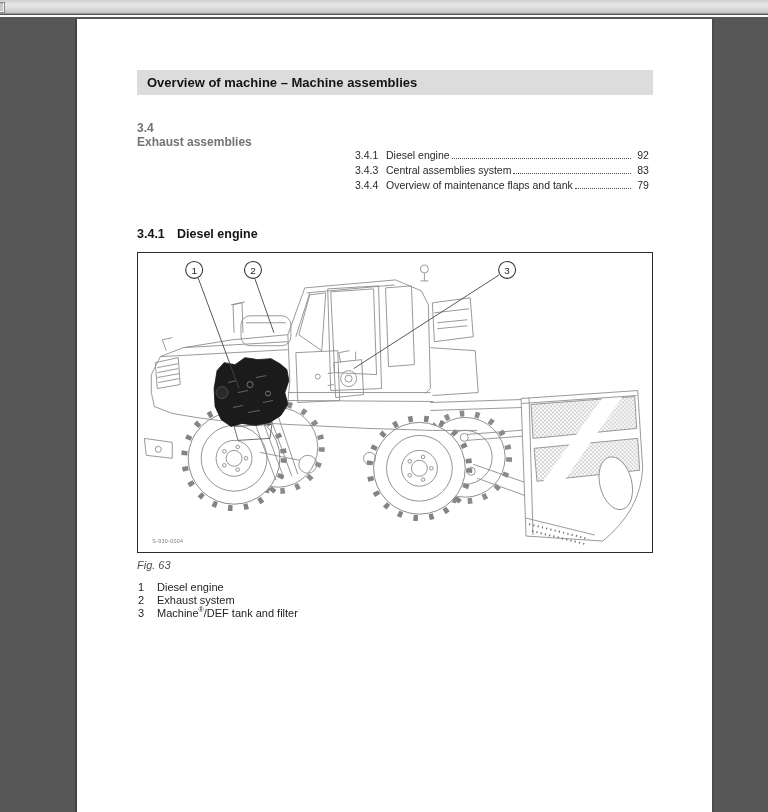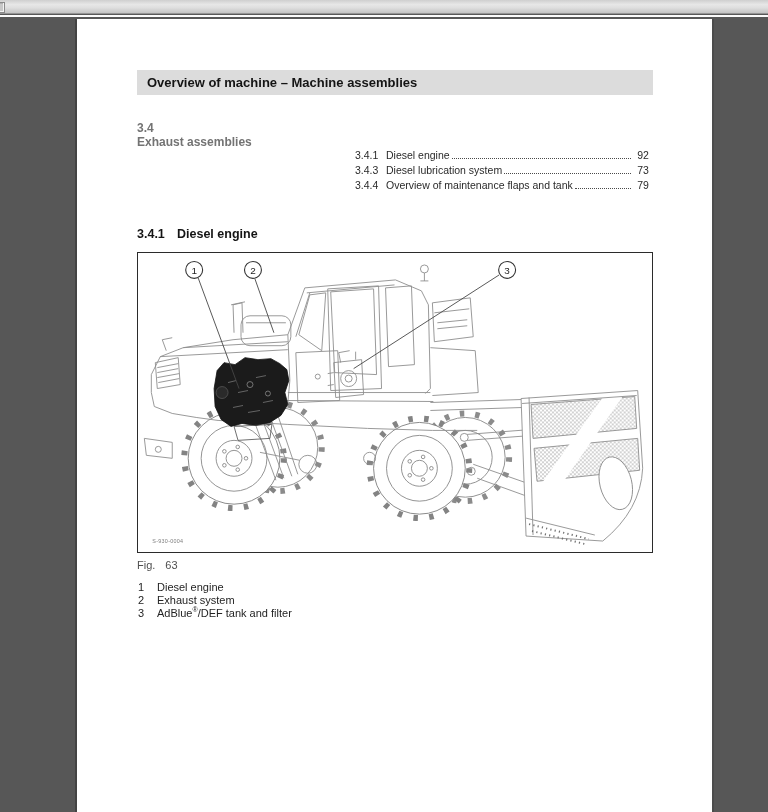--- a/index.html
+++ b/index.html
@@ -41,22 +41,22 @@
 
   .subsec-head { position:absolute; left:60px; top:208px; display:flex;
                  font-size:12.5px; font-weight:bold; color:#141414; }
   .subsec-head .num { width:40px; }
 
   .figure-box { position:absolute; left:60px; top:233px; width:516px; height:301px;
                 border:1px solid #2b2b2b; background:#fff; }
   .figure-box svg { display:block; width:100%; height:100%; }
 
   .fig-caption { position:absolute; left:60px; top:540px; font-size:11px;
-                 color:#4f4f4f; display:flex; }
-  .fig-caption .fnum { margin-left:10px; }
+                 font-style:italic; color:#4f4f4f; display:flex; }
+  .fig-caption .fnum { margin-left:3px; }
 
   .legend { position:absolute; left:61px; top:562px; font-size:11px; color:#242424; }
   .legend-row { display:flex; line-height:12.8px; }
   .legend-num { width:19px; flex:none; }
   .legend-label sup { font-size:7px; vertical-align:super; line-height:0; }
 </style>
 </head>
 <body>
 
 <div class="toolbar">
@@ -78,23 +78,23 @@
 
   <div class="toc">
     <div class="toc-row">
       <span class="toc-num">3.4.1</span>
       <span class="toc-title">Diesel engine</span>
       <span class="toc-leader"></span>
       <span class="toc-page">92</span>
     </div>
     <div class="toc-row">
       <span class="toc-num">3.4.3</span>
-      <span class="toc-title">Diesel lubrication system</span>
+      <span class="toc-title">Central assemblies system</span>
       <span class="toc-leader"></span>
-      <span class="toc-page">73</span>
+      <span class="toc-page">83</span>
     </div>
     <div class="toc-row">
       <span class="toc-num">3.4.4</span>
       <span class="toc-title">Overview of maintenance flaps and tank</span>
       <span class="toc-leader"></span>
       <span class="toc-page">79</span>
     </div>
   </div>
 
   <div class="subsec-head">
@@ -246,17 +246,17 @@
     <div class="legend-row">
       <span class="legend-num">1</span>
       <span class="legend-label"><span>Diesel engine</span><sup></sup><span></span></span>
     </div>
     <div class="legend-row">
       <span class="legend-num">2</span>
       <span class="legend-label"><span>Exhaust system</span><sup></sup><span></span></span>
     </div>
     <div class="legend-row">
       <span class="legend-num">3</span>
-      <span class="legend-label"><span>AdBlue</span><sup>®</sup><span>/DEF tank and filter</span></span>
+      <span class="legend-label"><span>Machine</span><sup>®</sup><span>/DEF tank and filter</span></span>
     </div>
   </div>
 
 </div>
 
 </body></html>

